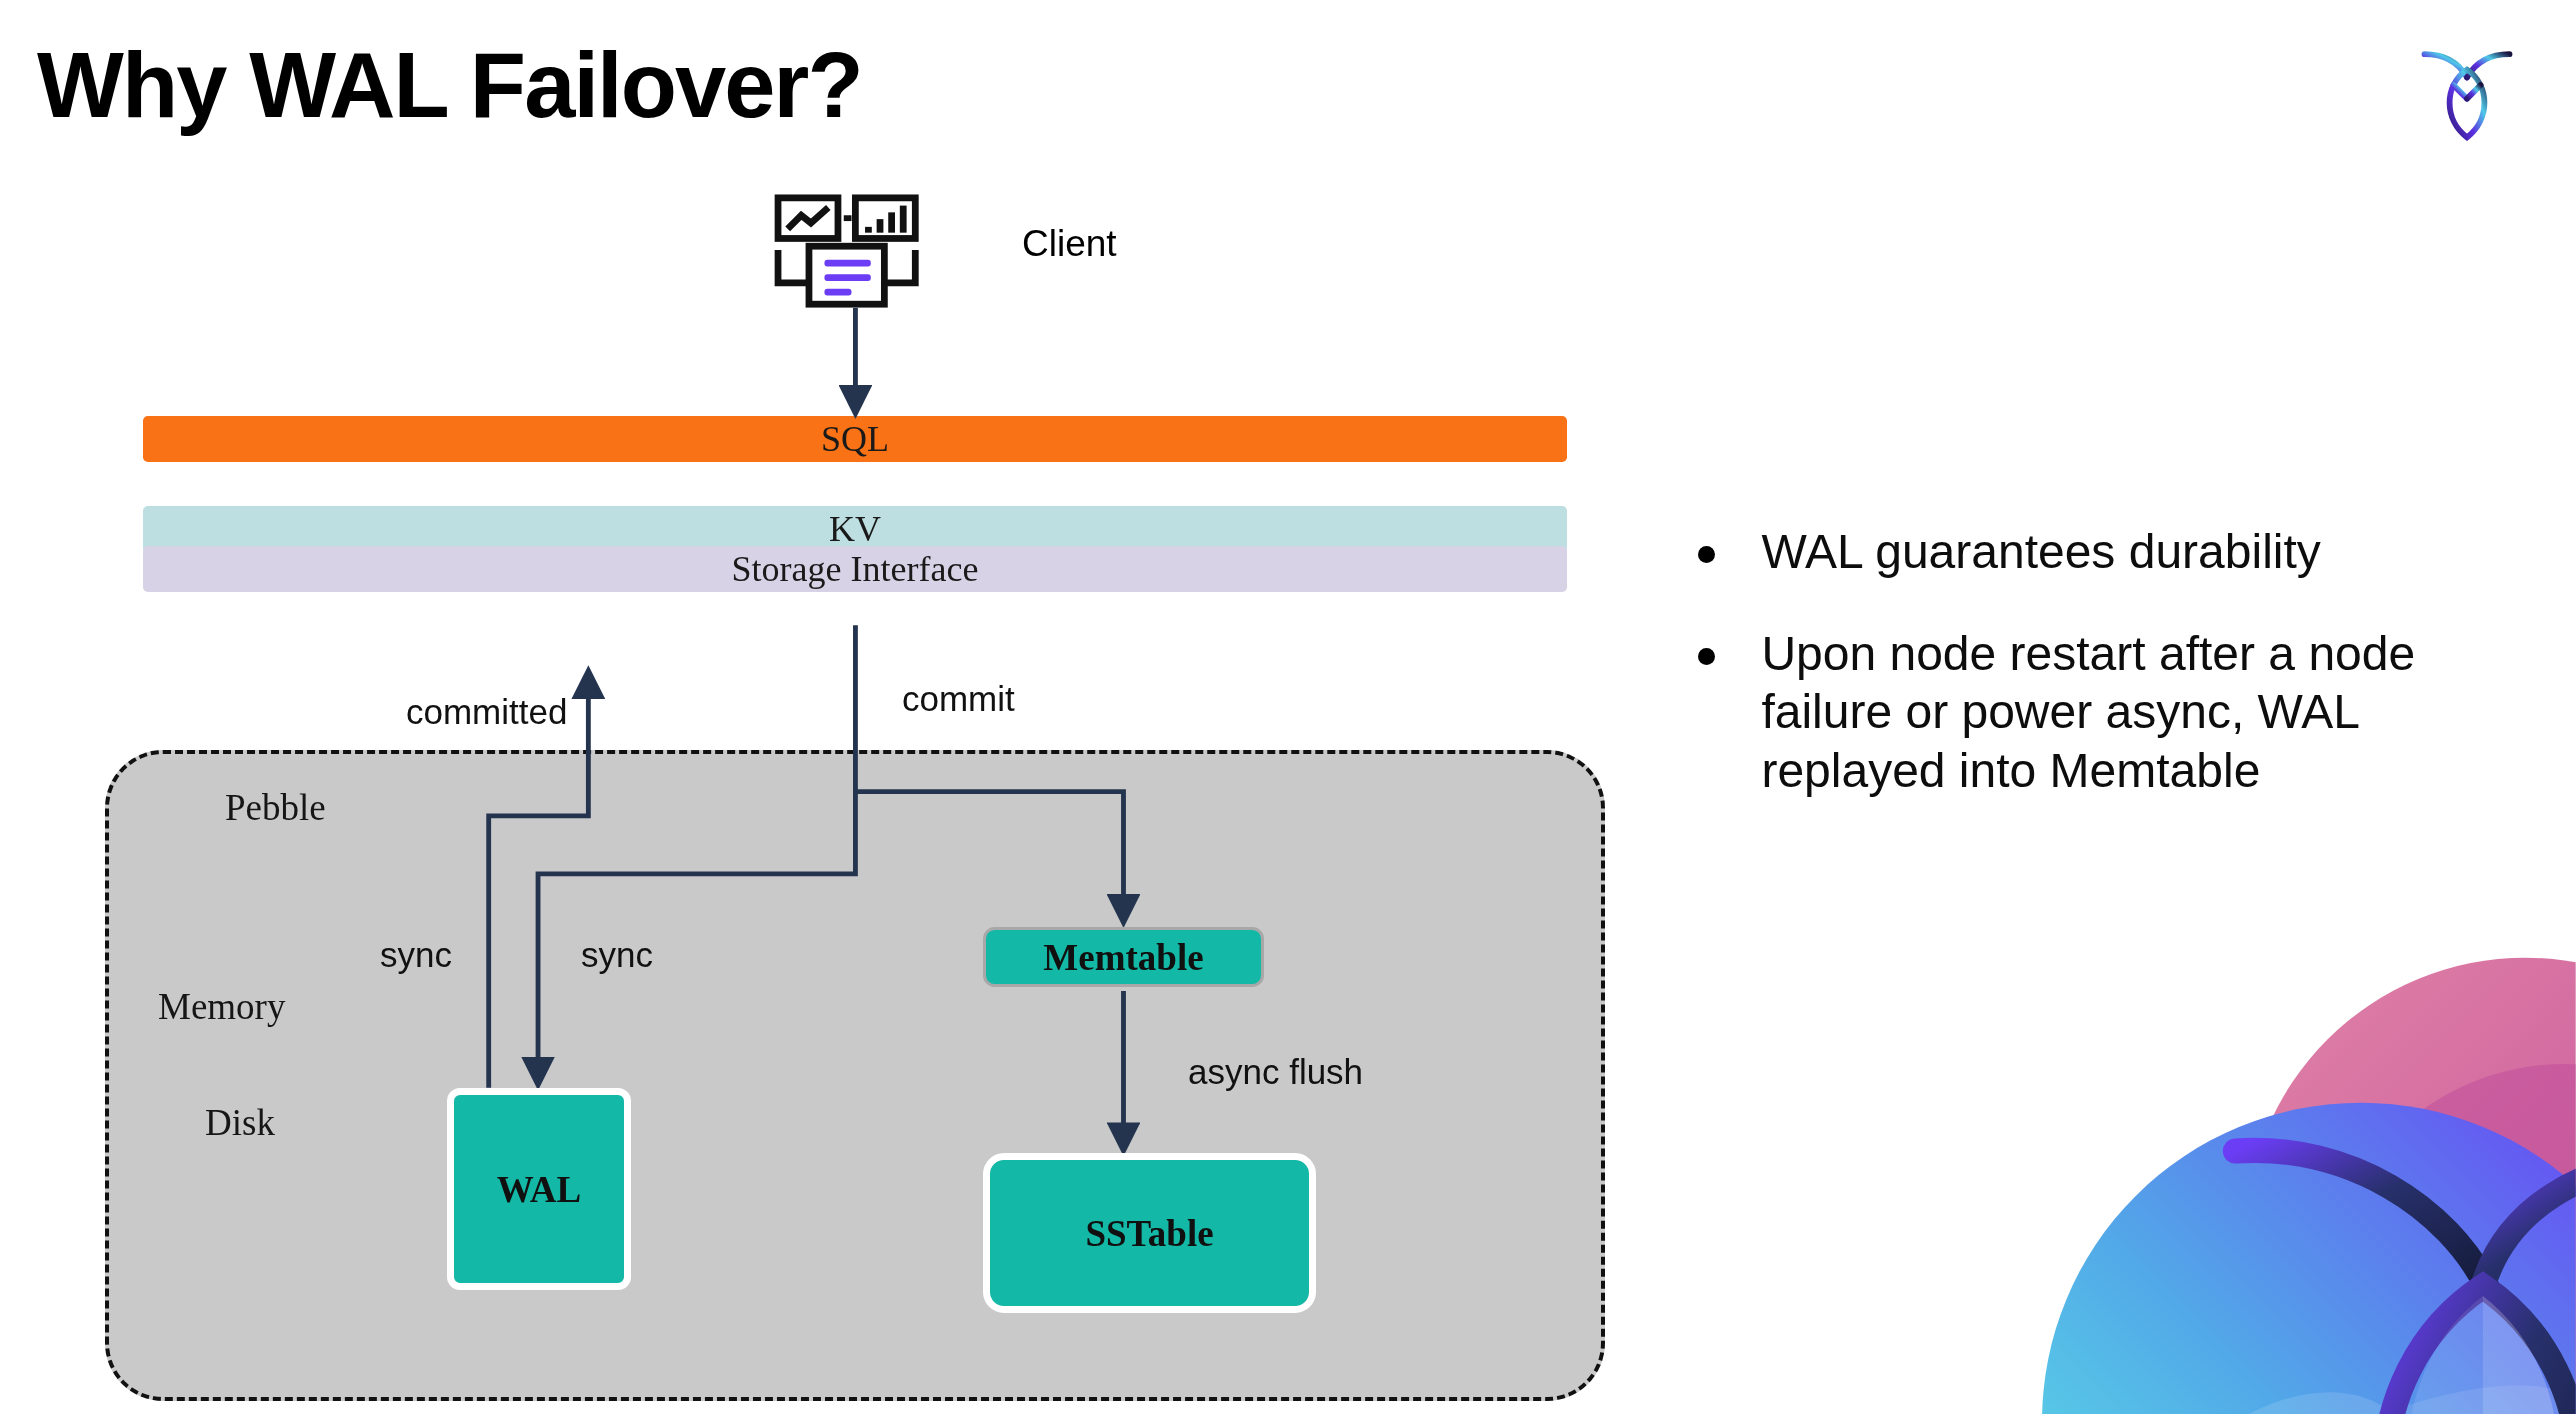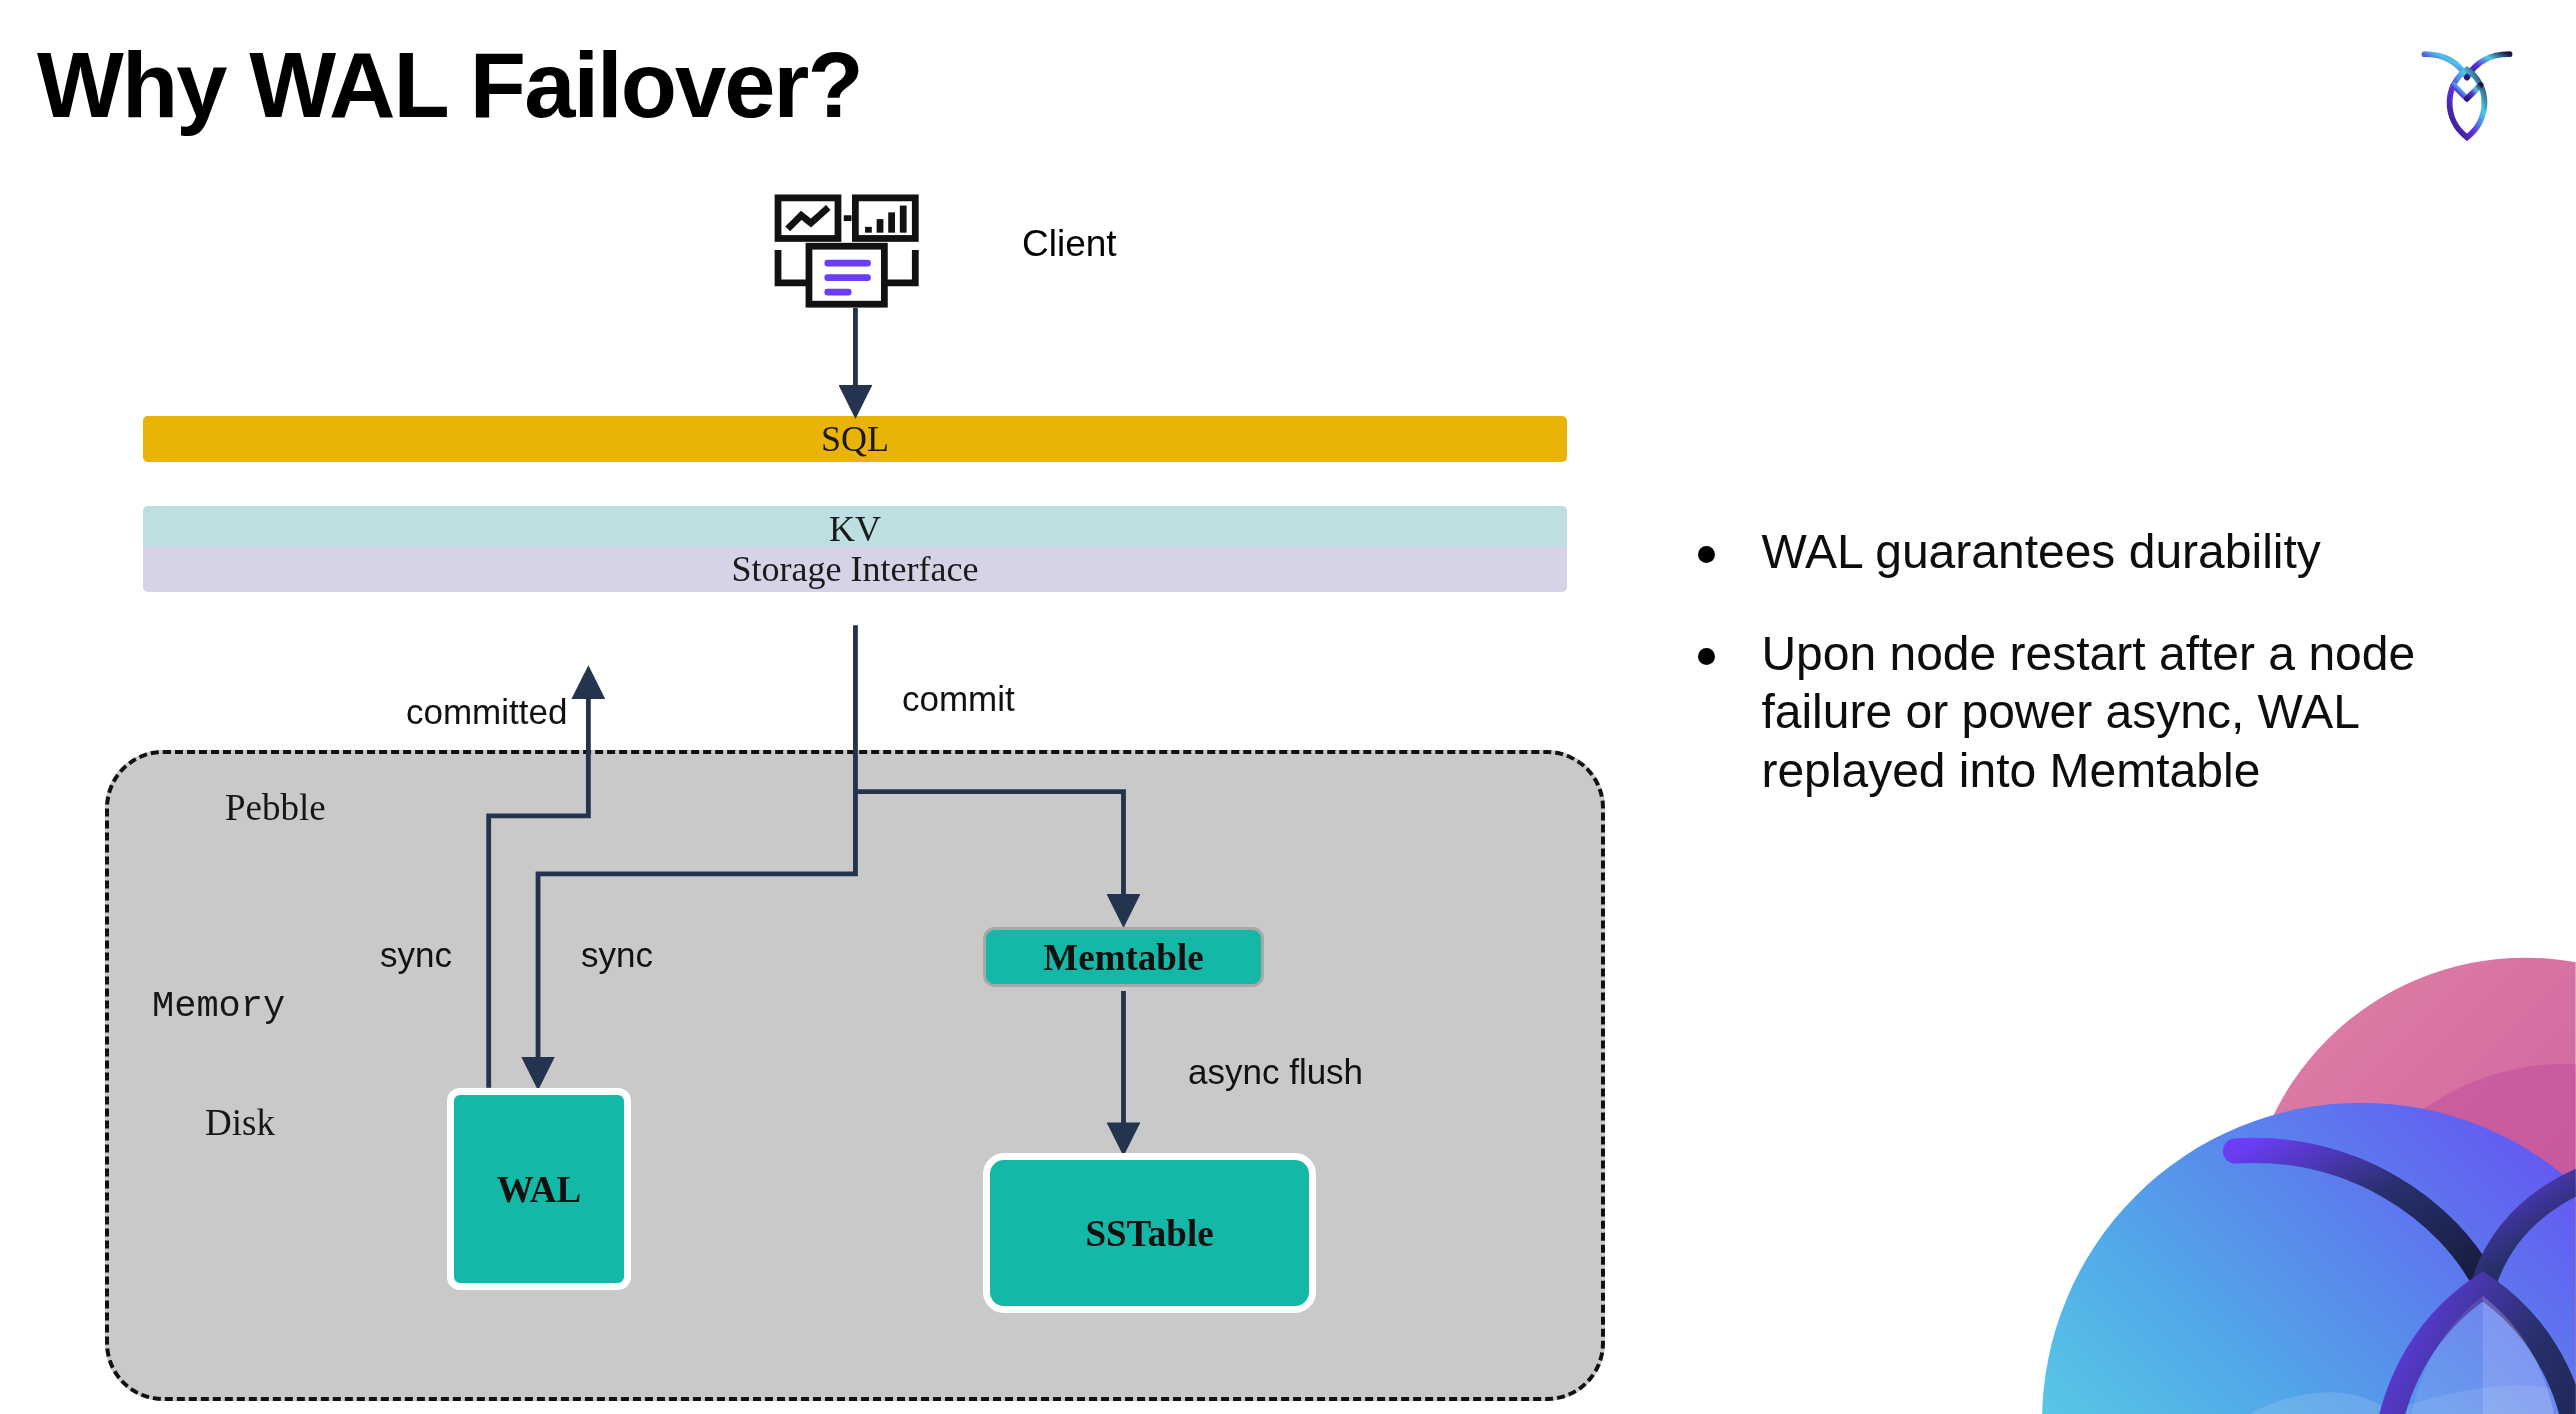--- a/index.html
+++ b/index.html
@@ -30,37 +30,37 @@
     font-family:"Liberation Sans", sans-serif;
     margin-left:11px;
   }
 
   
   .layer-bar{
     position:absolute;left:143px;width:1424px;height:46px;border-radius:4.8px;
     display:flex;align-items:center;justify-content:center;
     font-family:"Liberation Serif", serif;font-size:36px;color:#1a1a1a;
   }
-  #bar-sql{top:416px;background:#eab308;}
+  #bar-sql{top:416px;background:#f97316;}
   #bar-kv{top:506px;background:#bddfe1;}
   #bar-storage{top:546px;background:#d7d2e6;text-align:center;}
 
   
   #pebble-box{
     position:absolute;left:105px;top:750px;width:1500px;height:651px;
     background:#c9c9c9;border:4.8px dashed #111111;border-radius:58px;
     box-sizing:border-box;
   }
   #pebble-label{
     position:absolute;left:225px;top:786px;font-size:37px;color:#161616;
     font-family:"Liberation Serif", serif;
   }
   #memory-label{
-    position:absolute;left:152px;top:985px;font-size:37px;color:#161616;
-    font-family:Liberation Mono, monospace;
+    position:absolute;left:158px;top:985px;font-size:37px;color:#161616;
+    font-family:Liberation Serif, serif;
   }
   #disk-label{
     position:absolute;left:205px;top:1101px;font-size:37px;color:#161616;
     font-family:"Liberation Serif", serif;
   }
 
   
   .node-box{
     position:absolute;display:flex;align-items:center;justify-content:center;
     background:#14b8a6;font-family:"Liberation Serif", serif;font-weight:bold;

